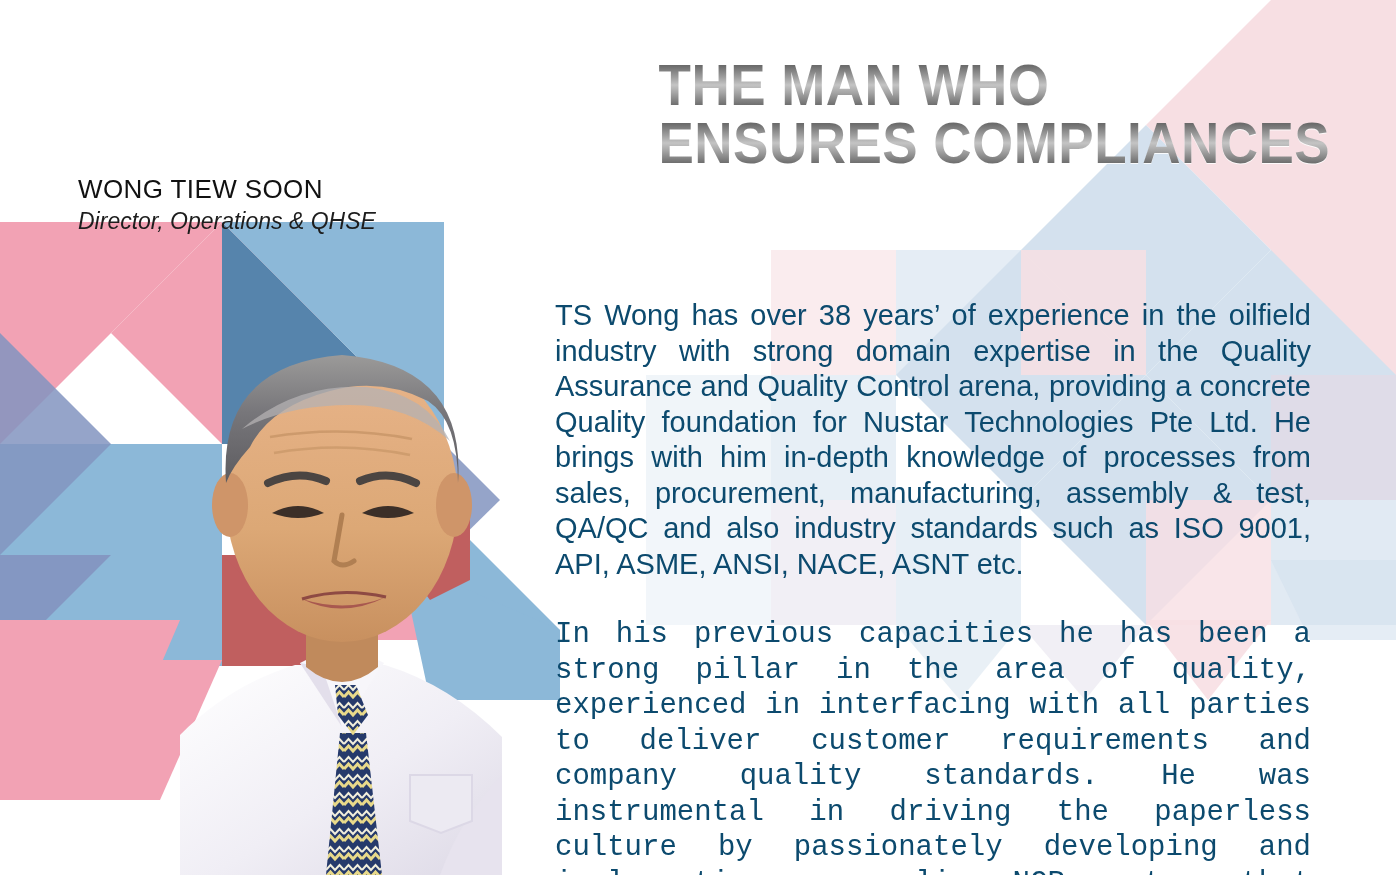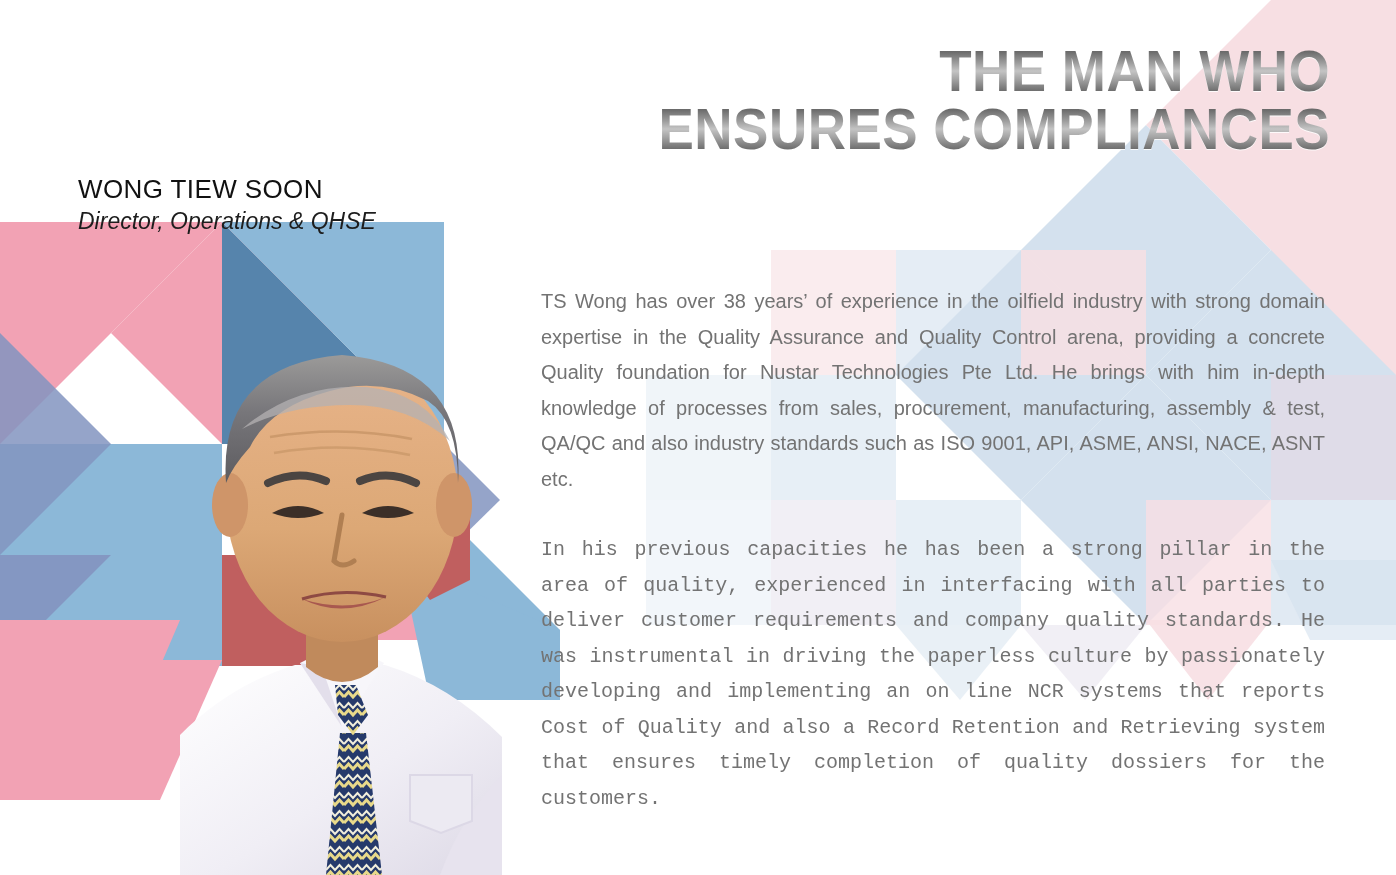--- a/index.html
+++ b/index.html
@@ -18,45 +18,44 @@
     font-size:26px;font-weight:normal;letter-spacing:0.4px;color:#111111;
     line-height:30px;white-space:nowrap;
   }
   .person-role{
     font-size:23px;font-style:italic;color:#1d1d1d;line-height:30px;
     margin-top:2px;white-space:nowrap;text-align:center;
   }
 
   
   .headline{
-    position:absolute;right:66px;top:44px;z-index:40;
-    text-align:right;
+    position:absolute;right:66px;top:58px;z-index:40;
   }
   .headline-line{
     display:block;
     font-size:57px;line-height:54px;font-weight:bold;
     letter-spacing:0.5px;
     transform:scaleX(0.93);transform-origin:right center;
     background:linear-gradient(to bottom,
         #4d4d4d 0%, #6f6f6f 16%, #9f9f9f 36%, #c4c4c4 50%,
         #a6a6a6 64%, #767676 84%, #4a4a4a 100%);
     -webkit-background-clip:text;background-clip:text;
     color:transparent;-webkit-text-fill-color:transparent;
     filter:drop-shadow(0 1px 0 rgba(255,255,255,0.85));
   }
   .headline-line.l2{margin-top:4px;}
 
   
   .bio{
     position:absolute;left:538px;top:281px;width:790px;z-index:40;
   }
   .bio p{
-    margin:3px;
-    font-size:20px;line-height:35.5px;
-    color:#737373;text-align:justify;
+    margin:17px;
+    font-size:29px;line-height:35.5px;
+    color:#0c4a6e;text-align:justify;
   }
   .bio p.last-free{text-align:justify;font-family:Liberation Mono, monospace;}
   .bio p + p{margin-top:35px;}
 
   
   .portrait{position:absolute;left:110px;bottom:0;width:460px;height:660px;z-index:30;}
 </style>
 </head>
 <body>
 

